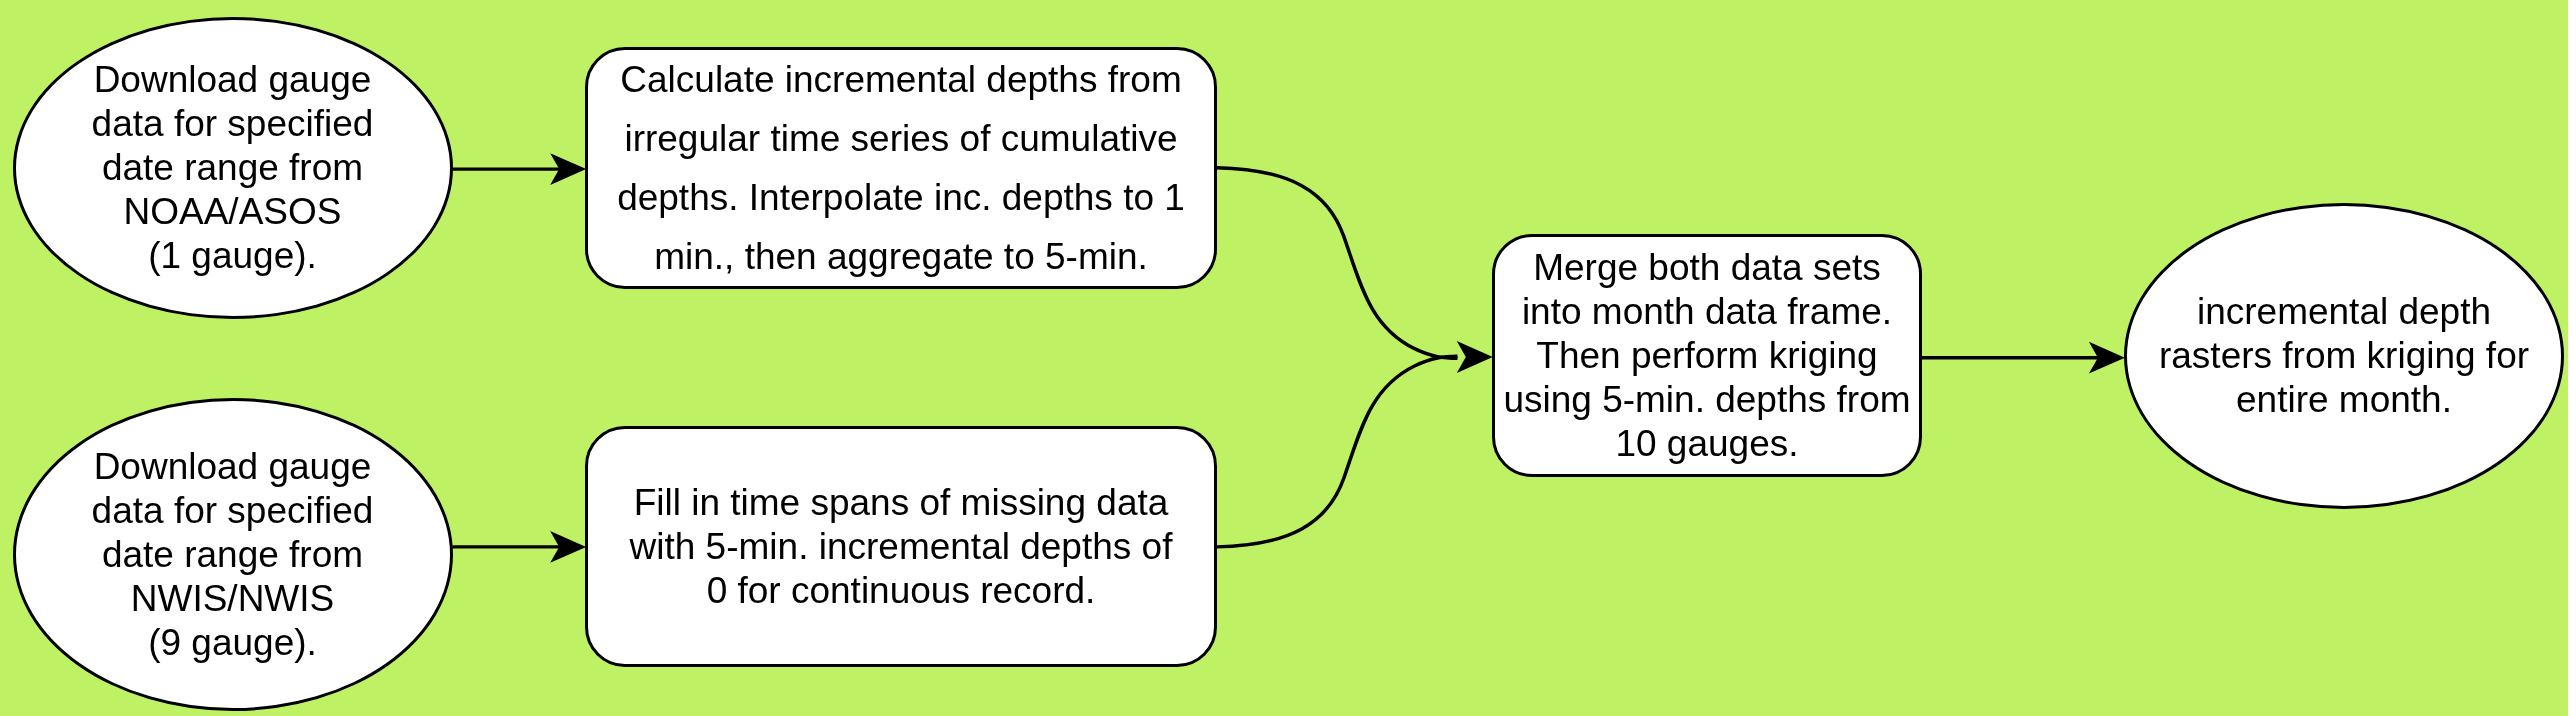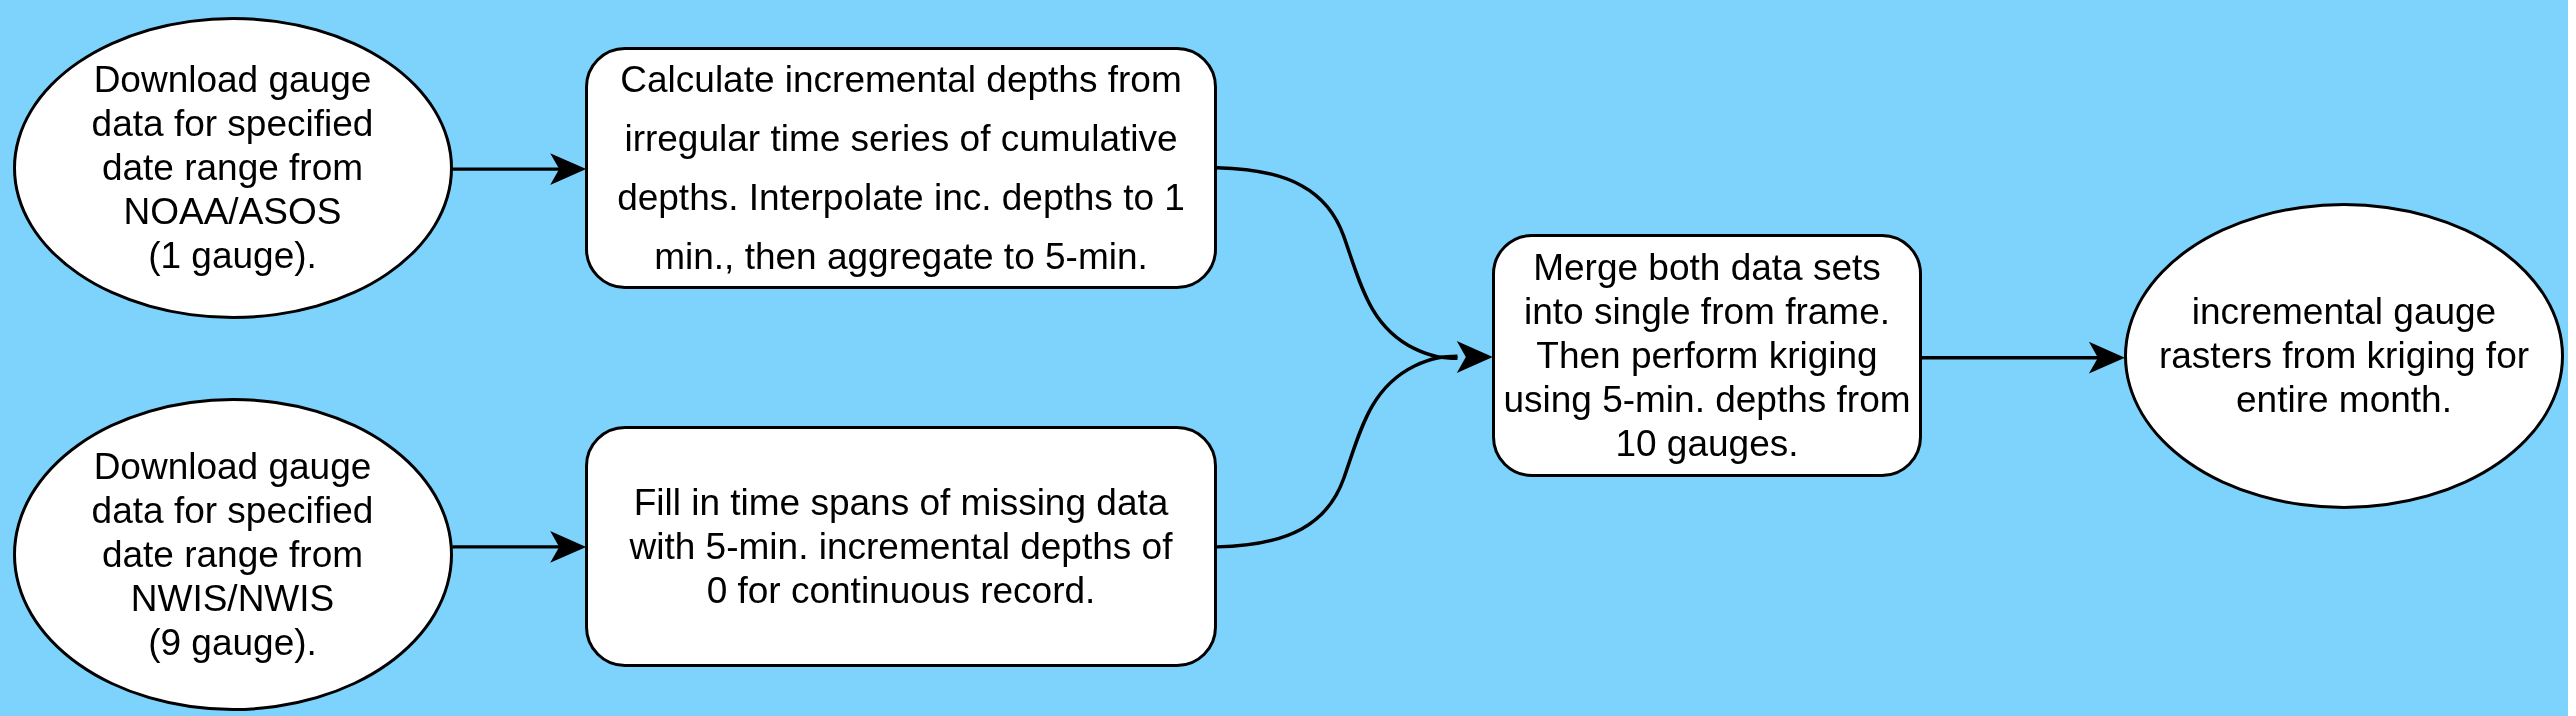--- a/index.html
+++ b/index.html
@@ -4,21 +4,21 @@
 <style>
   html, body {
     margin: 0;
     padding: 0;
     background: #ffffff;
   }
   .canvas {
     position: relative;
     width: 2568px;
     height: 716px;
-    background: #7dd3fc;
+    background: #bef264;
     font-family: "Liberation Sans", sans-serif;
     color: #000000;
     overflow: hidden;
   }
   svg.edge-layer {
     position: absolute;
     left: 0;
     top: 0;
     width: 2576px;
     height: 716px;
@@ -104,26 +104,26 @@
   </div>
 
   <div class="node rrect" id="node-fill">
     <div class="tl">Fill in time spans of missing data</div>
     <div class="tl">with 5-min. incremental depths of</div>
     <div class="tl">0 for continuous record.</div>
   </div>
 
   <div class="node rrect" id="node-merge">
     <div class="tl">Merge both data sets</div>
-    <div class="tl">into single from frame.</div>
+    <div class="tl">into month data frame.</div>
     <div class="tl">Then perform kriging</div>
     <div class="tl">using 5-min. depths from</div>
     <div class="tl">10 gauges.</div>
   </div>
 
   <div class="node ellipse" id="node-output">
-    <div class="tl">incremental gauge</div>
+    <div class="tl">incremental depth</div>
     <div class="tl">rasters from kriging for</div>
     <div class="tl">entire month.</div>
   </div>
 
 </div>
 
 
 </body></html>

